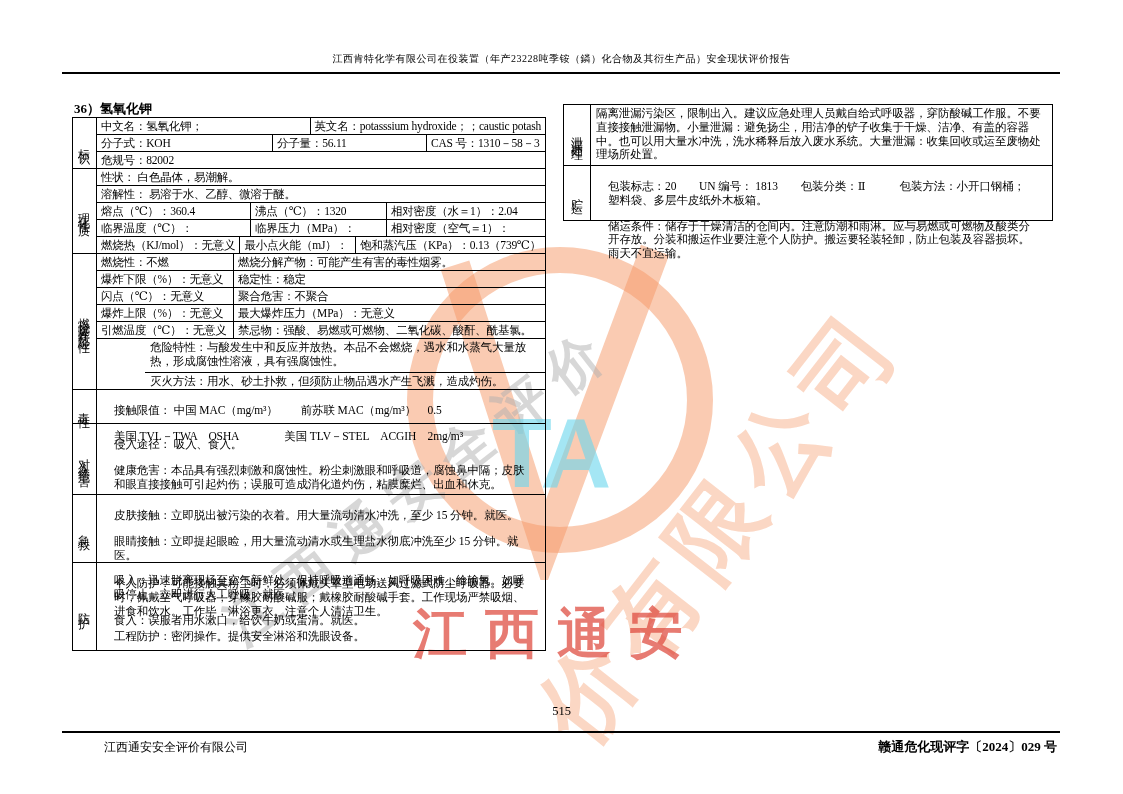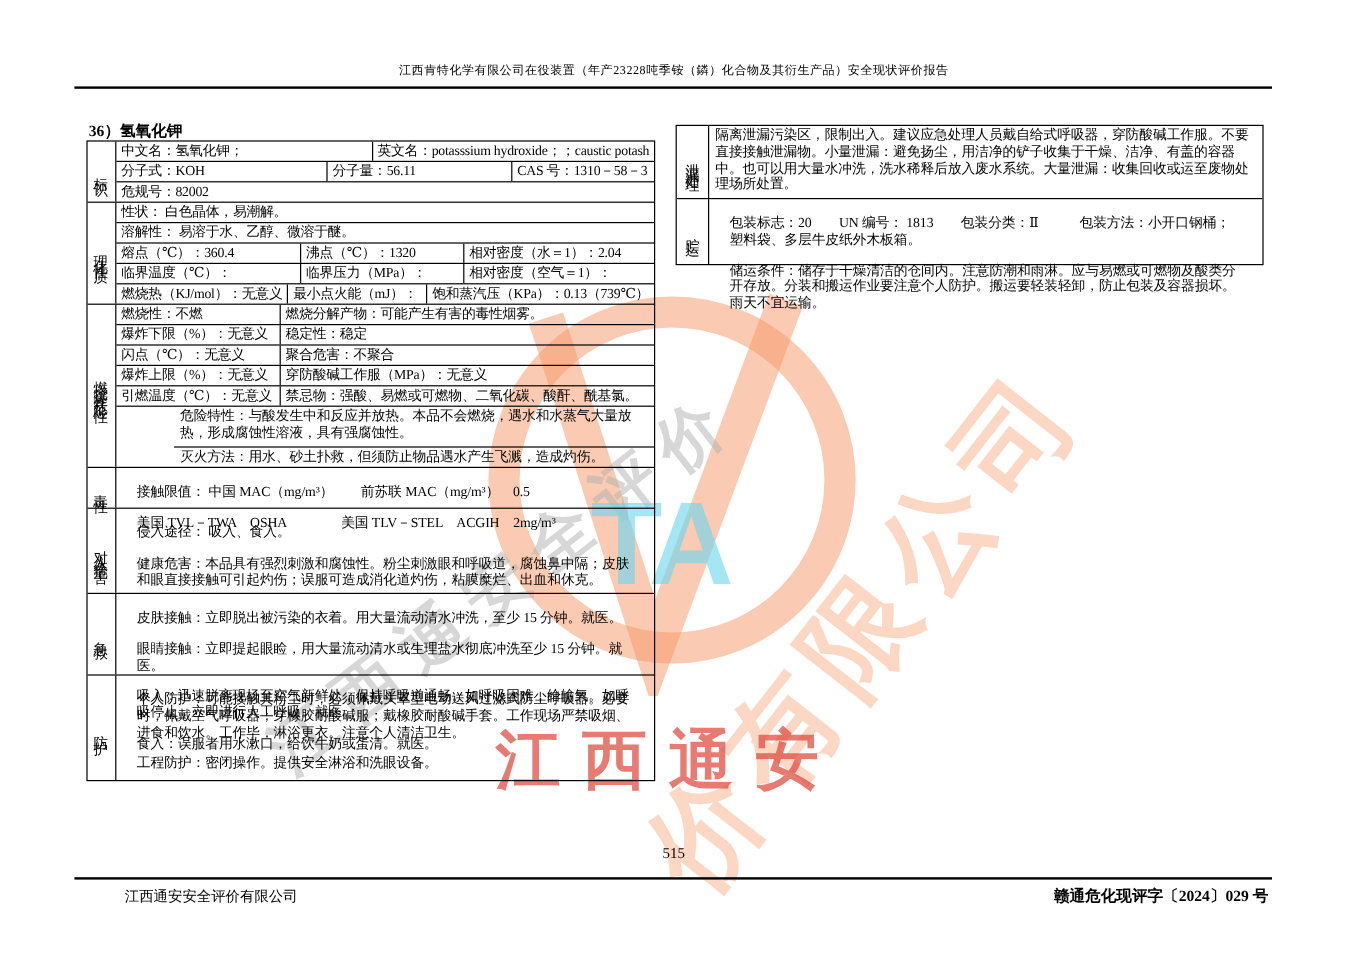--- a/index.html
+++ b/index.html
@@ -144,21 +144,21 @@
         <div class="trow">
           <div class="tcell" style="width:128px">爆炸下限（%）：无意义</div>
           <div class="tcell grow">稳定性：稳定</div>
         </div>
         <div class="trow">
           <div class="tcell" style="width:128px">闪点（℃）：无意义</div>
           <div class="tcell grow">聚合危害：不聚合</div>
         </div>
         <div class="trow">
           <div class="tcell" style="width:128px">爆炸上限（%）：无意义</div>
-          <div class="tcell grow">穿防酸碱工作服（MPa）：无意义</div>
+          <div class="tcell grow">最大爆炸压力（MPa）：无意义</div>
         </div>
         <div class="trow">
           <div class="tcell" style="width:128px">引燃温度（℃）：无意义</div>
           <div class="tcell grow">禁忌物：强酸、易燃或可燃物、二氧化碳、酸酐、酰基氯。</div>
         </div>
         <div class="prow">
           <div class="tpar" style="height:30px">危险特性：与酸发生中和反应并放热。本品不会燃烧，遇水和水蒸气大量放热，形成腐蚀性溶液，具有强腐蚀性。</div>
         </div>
         <div class="prow">
           <div class="tpar" style="height:13px">灭火方法：用水、砂土扑救，但须防止物品遇水产生飞溅，造成灼伤。</div>

